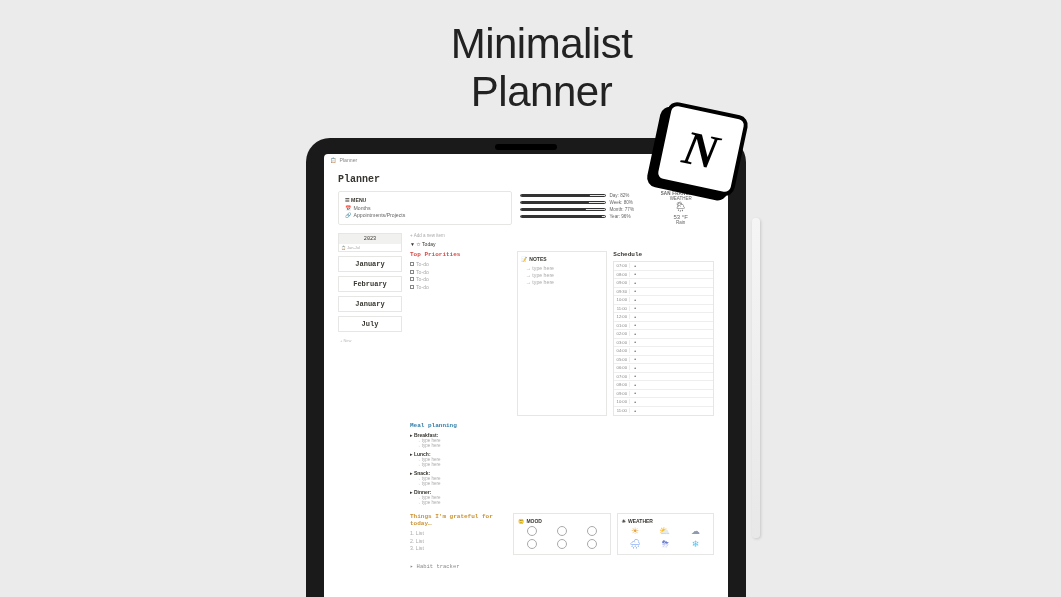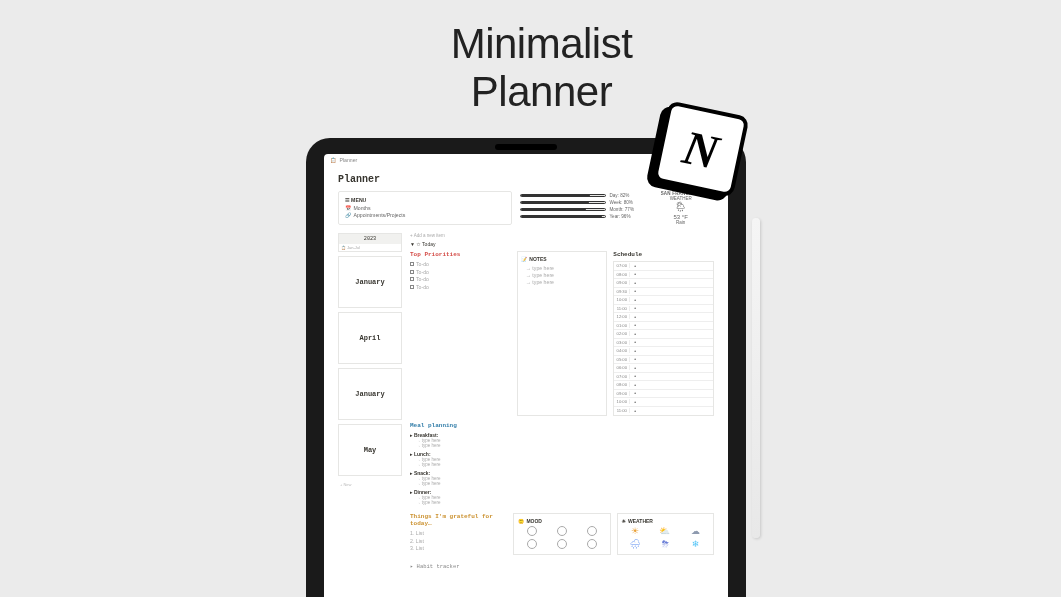--- a/index.html
+++ b/index.html
@@ -92,21 +92,21 @@
   background: #f1f1ef;
   text-align: center;
   padding: 2px;
   font-family: "Courier New", monospace;
   border:1px solid #e6e6e4;
   border-bottom:0;
 }
 .months-col .sub { color: #aaa; font-size: 4px; padding: 1px 2px; border:1px solid #e6e6e4; border-top:0; margin-bottom:4px; }
 .month-btn {
   border: 1px solid #e6e6e4;
-  padding: 21px 0;
+  padding: 3px 0;
   text-align: center;
   font-family: "Courier New", monospace;
   font-weight: bold;
   font-size: 7px;
   margin-bottom: 4px;
 }
 .main-col { flex: 1; }
 .small-link { color: #aaa; font-size: 4.5px; margin-bottom: 3px; display:block;}
 .today-toggle { font-size: 5px; margin-bottom: 4px; }
 .tri-row { display: flex; gap: 6px; }
@@ -256,23 +256,23 @@
           <div class="temp">53 °F</div>
           <div>Rain</div>
         </div>
       </div>
 
       <div class="row" style="align-items:flex-start">
         <div class="months-col">
           <div class="year">2023</div>
           <div class="sub">📋 Jan-Jul</div>
           <div class="month-btn">January</div>
-          <div class="month-btn">April</div>
+          <div class="month-btn">February</div>
           <div class="month-btn">January</div>
-          <div class="month-btn">May</div>
+          <div class="month-btn">July</div>
           <div style="color:#bbb;font-size:4px;padding:2px">+ New</div>
         </div>
 
         <div class="main-col">
           <span class="small-link">+ Add a new item</span>
           <div class="today-toggle">▼ ☆ Today</div>
 
           <div class="tri-row">
             <div class="priorities">
               <div class="sec-title red">Top Priorities</div>

